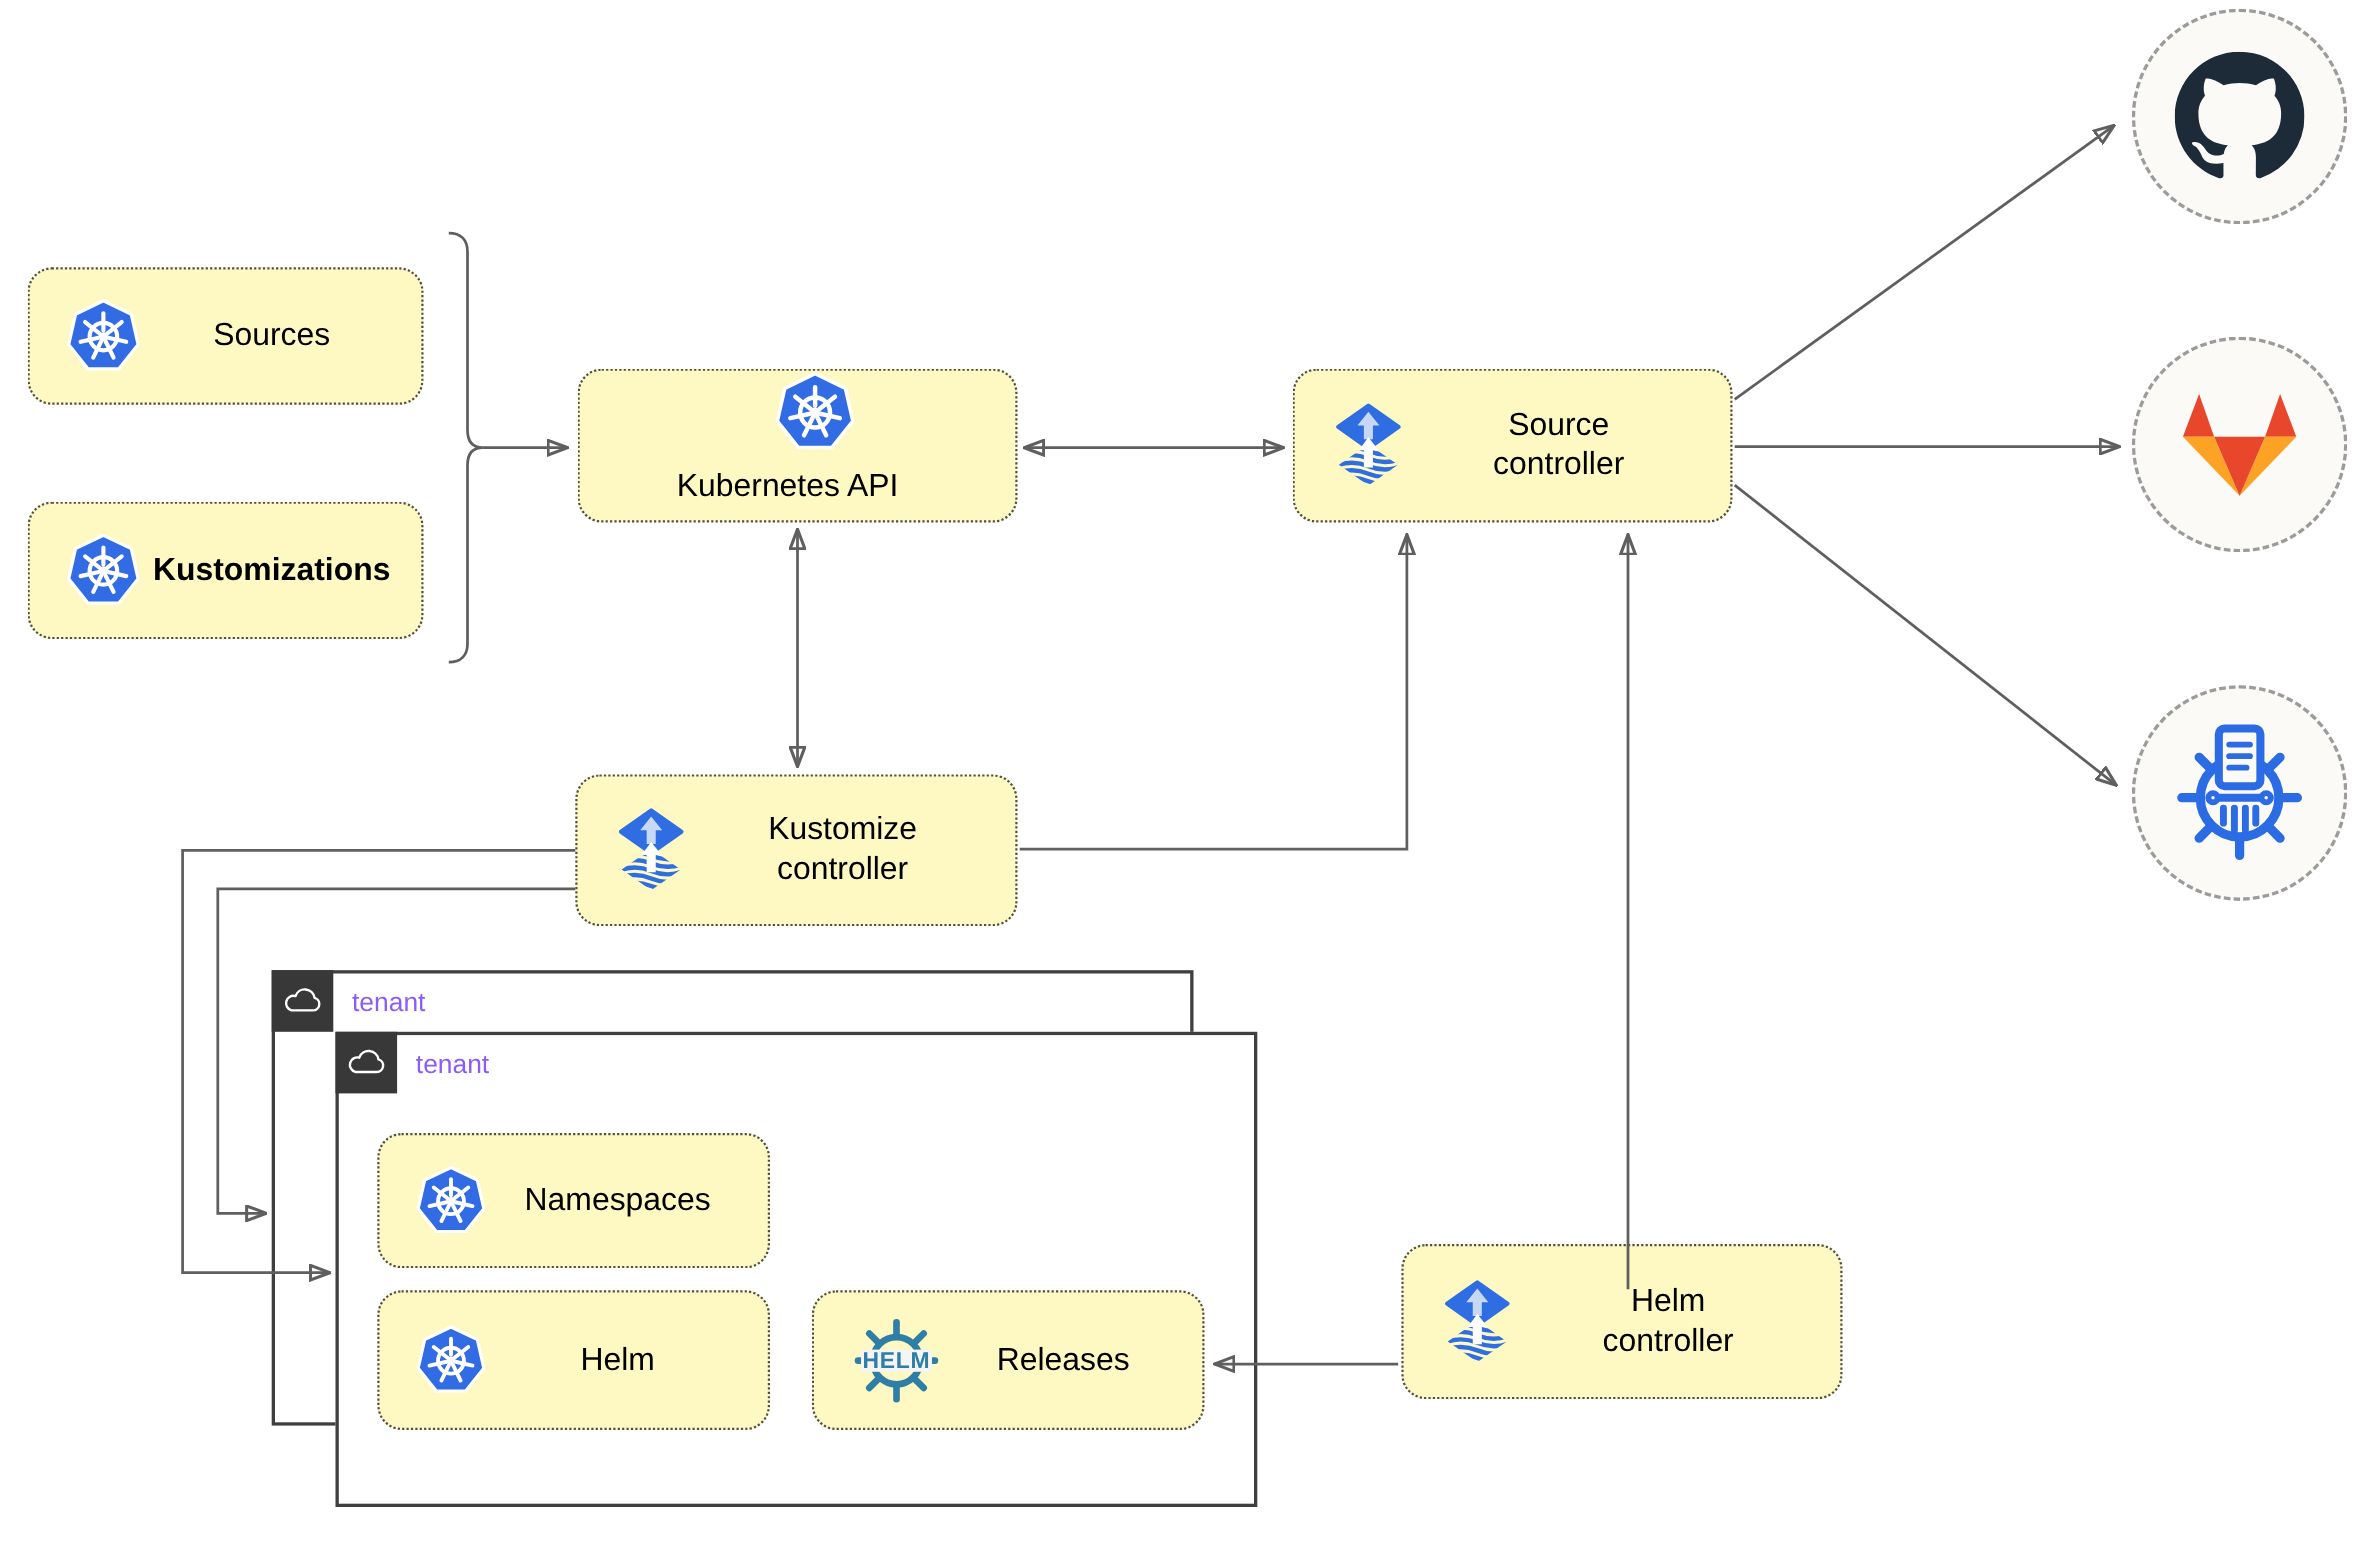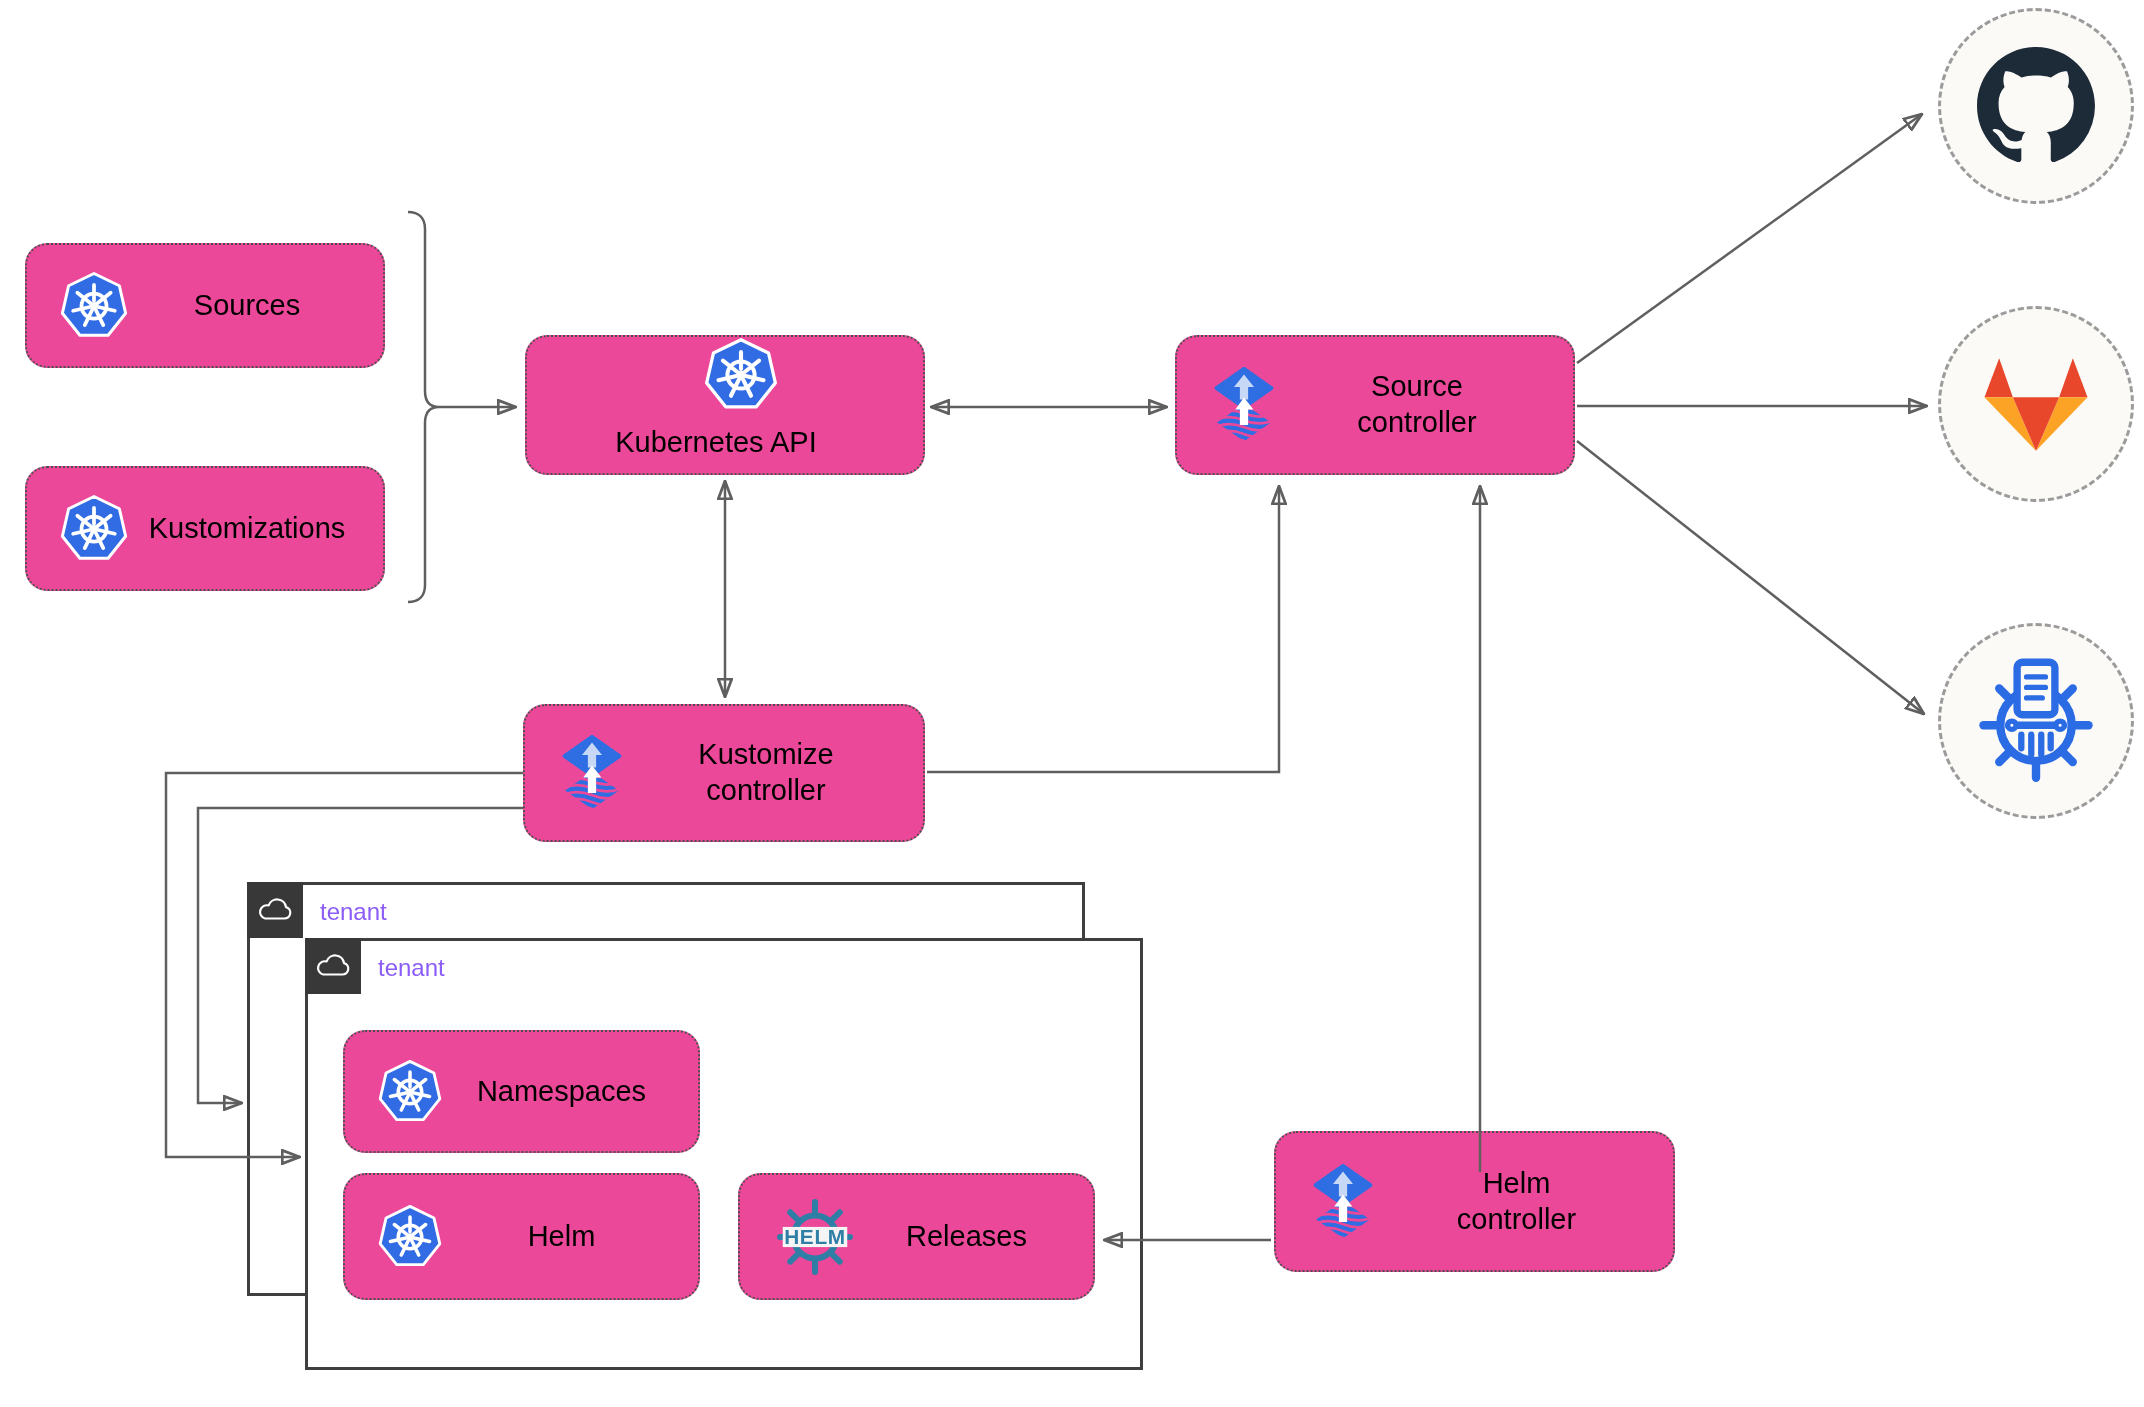--- a/index.html
+++ b/index.html
@@ -1,20 +1,20 @@
 <!DOCTYPE html>
 <html><head>
 <meta charset="utf-8">
 <style>
   html,body{margin:0;padding:0;background:#fff;}
   .stage{position:relative;width:2144px;height:1407px;background:#ffffff;
          font-family:"Liberation Sans",sans-serif;overflow:hidden;}
 
   
-  .node{position:absolute;box-sizing:border-box;background:#ec4899;
+  .node{position:absolute;box-sizing:border-box;background:#fef9c3;
         border:2px dotted #4e4e4e;border-radius:22px;
         display:flex;align-items:center;}
   .node .nicon{flex:0 0 auto;margin-left:32px;display:flex;align-items:flex-end;}
   .node .nlabel{flex:1;display:flex;justify-content:center;align-items:center;
                 padding-right:18px;}
   .node .nlabel .t{display:inline-block;text-align:center;font-size:29px;
                    color:#000;line-height:1.24;}
   .node.wrap .nlabel .t{max-width:178px;}
 
   
@@ -97,21 +97,21 @@
     <span class="nicon">
         <svg width="70" height="70" viewBox="0 0 56 56">
           <use href="#sym-k8s"></use>
         </svg>
       </span>
     <span class="nlabel">
         <span class="t">Sources</span>
       </span>
   </div>
 
-  <div class="node" style="left:25px;top:466px;width:360px;height:125px;">
+  <div class="node" style="left:25px;top:456px;width:360px;height:125px;font-weight:bold;">
     <span class="nicon">
         <svg width="70" height="70" viewBox="0 0 56 56">
           <use href="#sym-k8s"></use>
         </svg>
       </span>
     <span class="nlabel">
         <span class="t">Kustomizations</span>
       </span>
   </div>
 

